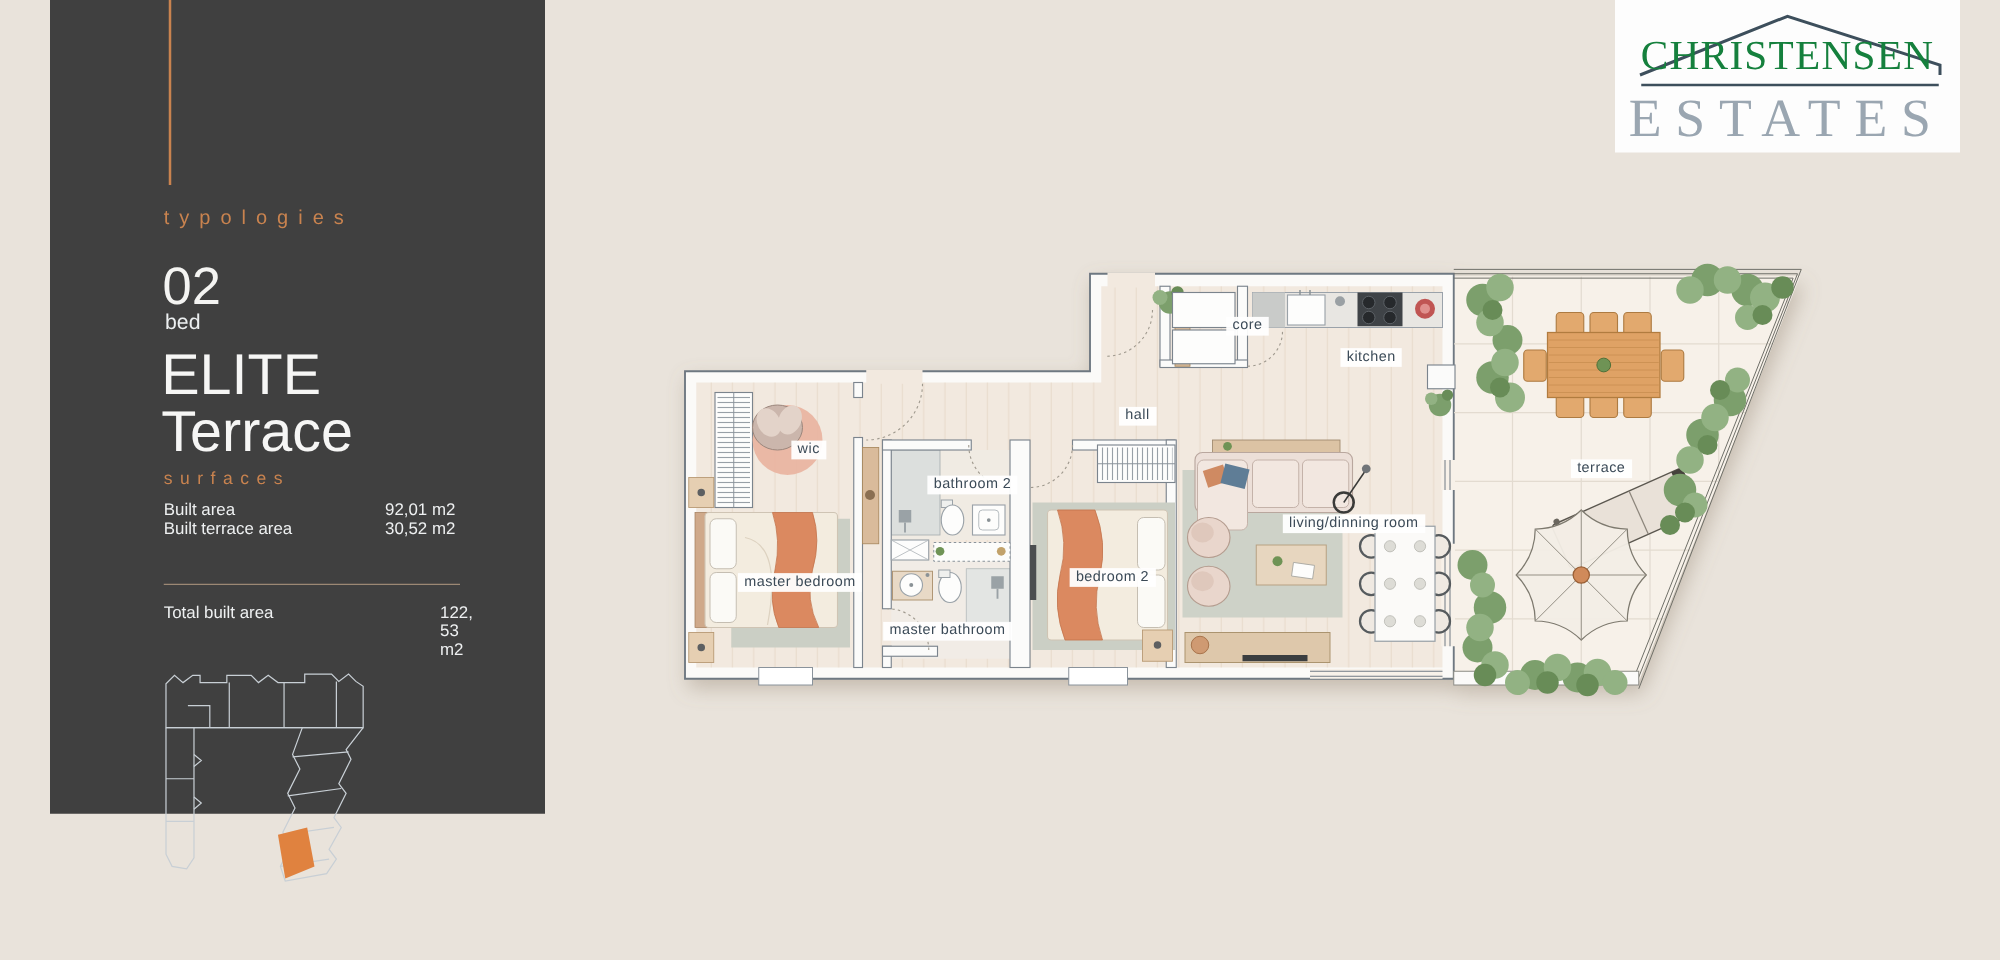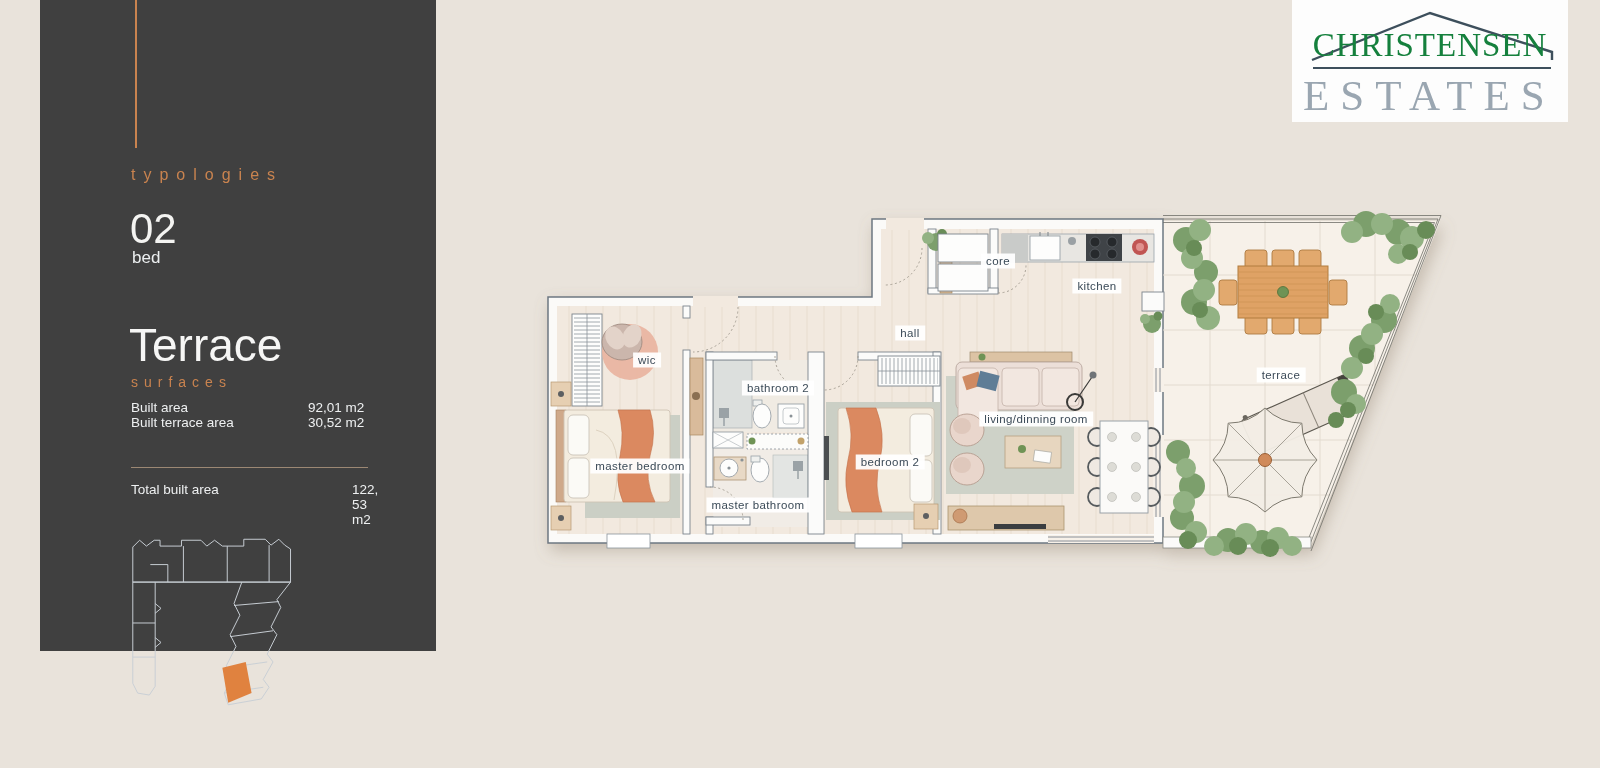--- a/index.html
+++ b/index.html
@@ -30,21 +30,21 @@
   #plan-svg{position:absolute;left:0;top:0;}
   .pl{position:absolute;transform:translate(-50%,-50%);background:rgba(255,255,255,.94);color:#3b4a57;font-size:11.5px;padding:1px 5px 2px;letter-spacing:.4px;white-space:nowrap;}
   .lbl-core{left:998px;top:261px;}
   .lbl-kitchen{left:1097px;top:286px;}
   .lbl-hall{left:910px;top:333px;}
   .lbl-wic{left:647px;top:360px;}
   .lbl-bath2{left:778px;top:388px;}
   .lbl-mbed{left:640px;top:466px;}
   .lbl-bed2{left:890px;top:462px;}
   .lbl-mbath{left:758px;top:505px;}
-  .lbl-living{left:1036px;top:419px;}
+  .lbl-living{left:1083px;top:419px;}
   .lbl-terrace{left:1281px;top:375px;}
 </style>
 </head>
 <body>
 
 <div id="stage">
 
   <svg id="plan-svg" width="1600" height="768" viewBox="0 0 1600 768">
     <defs>
       <pattern id="hatchH" width="6" height="4" patternUnits="userSpaceOnUse">
@@ -384,20 +384,21 @@
   <div class="pl lbl-bed2">bedroom 2</div>
   <div class="pl lbl-mbath">master bathroom</div>
   <div class="pl lbl-living">living/dinning room</div>
   <div class="pl lbl-terrace">terrace</div>
 
   <aside id="sidebar">
     <div class="accent-line"></div>
     <div id="kicker-typologies" class="kicker">typologies</div>
     <div class="big-num">02</div>
     <div class="big-unit">bed</div>
+    <div class="type-name1">ELITE</div>
     <div class="type-name2">Terrace</div>
     <div id="kicker-surfaces" class="kicker">surfaces</div>
 
     <div class="surf-rows">
       <div class="srow">
         <span>Built area</span>
         <span>92,01 m2</span>
       </div>
       <div class="srow">
         <span>Built terrace area</span>

